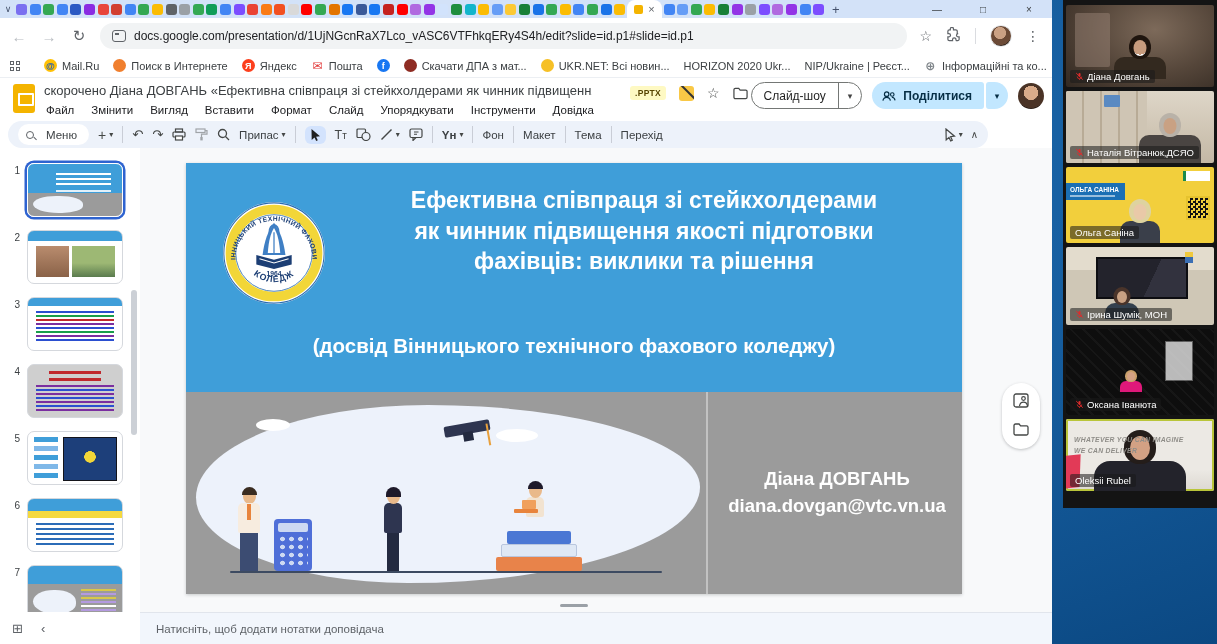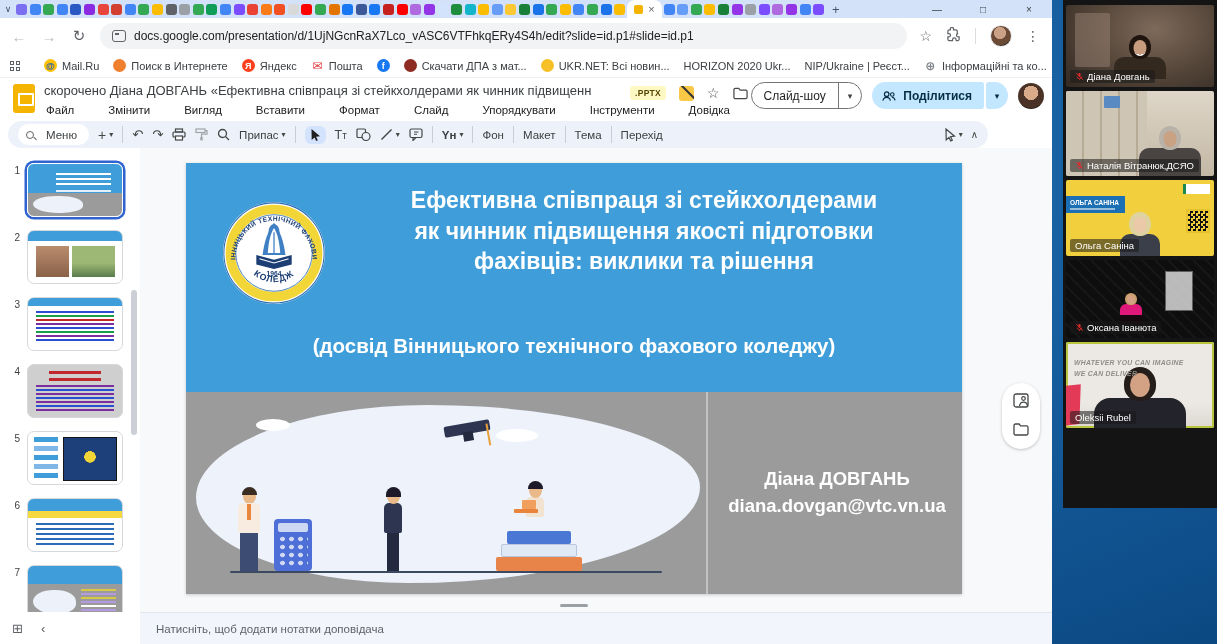--- a/index.html
+++ b/index.html
@@ -51,21 +51,21 @@
   .slides-logo{position:absolute;left:13px;top:5px;width:22px;height:29px;background:#f4b400;border-radius:3px}
   .slides-logo::after{content:"";position:absolute;left:5px;top:9px;width:12px;height:9px;border:2px solid #fff;border-radius:1px}
   .titlerow{position:absolute;left:44px;top:4px;display:flex;align-items:center;gap:8px;max-width:600px}
   .doctitle{font-size:13px;color:#3c4043;white-space:nowrap;overflow:hidden;max-width:548px}
   .badge{background:#fef9c3;color:#574400;font-size:8.5px;font-weight:bold;padding:2px 5px;border-radius:3px;letter-spacing:.3px}
   .hdr-icons{position:absolute;left:630px;top:3px;display:flex;align-items:center;gap:13px;height:22px}
   .offline-ic{width:15px;height:15px;background:#f9c846;border-radius:3px;position:relative;overflow:hidden}
   .offline-ic::after{content:"";position:absolute;left:-2px;top:6px;width:24px;height:2px;background:#333;transform:rotate(45deg)}
   .hico{font-size:14px;color:#444746;line-height:1}
   .hico svg{display:block}
-  .menubar{position:absolute;left:46px;top:25px;display:flex;gap:34px}
+  .menubar{position:absolute;left:46px;top:25px;display:flex;gap:17px}
   .mi{font-size:11.5px;color:#202124}
   .hdr-right{position:absolute;right:8px;top:3px;display:flex;align-items:center;gap:10px}
   .ssgroup{display:flex;align-items:center;height:27px;border:1px solid #747775;border-radius:15px;overflow:hidden;background:#fff}
   .ssmain{padding:0 12px;font-size:12px;color:#1f1f1f;display:flex;align-items:center;height:100%}
   .sssep{width:1px;height:100%;background:#747775}
   .sscaret{padding:0 9px;font-size:9px;color:#444}
   .share-wrap{display:flex;gap:2px}
   .share-main{display:flex;align-items:center;gap:7px;background:#c2e7ff;border-radius:14px 3px 3px 14px;height:27px;padding:0 12px 0 10px;font-size:12px;font-weight:bold;color:#062e45}
   .share-caret{display:flex;align-items:center;justify-content:center;width:22px;background:#c2e7ff;border-radius:3px 14px 14px 3px;font-size:9px;color:#062e45}
   .avatar-lg{width:26px;height:26px;border-radius:50%;background:radial-gradient(circle at 50% 38%,#d9ab8a 0 34%,#4a3326 35% 72%,#2a1d16 73%)}
@@ -158,21 +158,21 @@
   .side-pill{position:absolute;left:1002px;top:383px;width:38px;height:66px;background:#fff;border-radius:19px;box-shadow:0 1px 3px rgba(60,64,67,.3);display:flex;flex-direction:column;align-items:center;justify-content:center;gap:12px}
 
   
   .notes{position:absolute;left:140px;top:612px;width:912px;height:32px;background:#f2f6fc;border-top:1px solid #e1e5ec;display:flex;align-items:center;padding-left:16px}
   .notes-ph{font-size:11.5px;color:#5f6368}
 
   
   .meet{position:absolute;left:1063px;top:0;width:154px;height:508px;background:#141414;padding:5px 3px;display:flex;flex-direction:column;gap:4px}
   .tile{position:relative;width:148px;border-radius:2px;overflow:hidden;flex:none}
   .tile:nth-child(1){height:82px}
-  .tile:nth-child(2){height:85px}
+  .tile:nth-child(2){height:72px}
   .tile:nth-child(3){height:76px}
   .tile:nth-child(4){height:78px}
   .tile:nth-child(5){height:86px}
   .tile:nth-child(6){height:72px}
   .tile.active{box-shadow:inset 0 0 0 2px #b9c53a}
   .plabel{position:absolute;left:4px;bottom:4px;display:flex;align-items:center;gap:3px;background:rgba(25,25,25,.55);color:#fff;font-size:9.5px;padding:1px 5px;border-radius:2px;max-width:138px;white-space:nowrap;overflow:hidden;z-index:5}
   .mic{display:flex;flex:none}
   .pers{position:absolute;bottom:12px;left:50%;transform:translateX(-50%);width:44px;height:22px;background:var(--body,#2b2b2b);border-radius:10px 10px 0 0}
   .pers::before{content:"";position:absolute;left:50%;top:-22px;transform:translateX(-50%);width:22px;height:24px;border-radius:50% 50% 45% 45%;background:var(--hair,#221a14)}
   .pers::after{content:"";position:absolute;left:50%;top:-17px;transform:translateX(-50%);width:13px;height:16px;border-radius:50%;background:var(--skin,#caa184)}
@@ -695,20 +695,34 @@
           <span>Наталія Вітранюк,ДСЯО</span>
         </div>
       </div>
       <div class="tile sc-branded-yellow">
         <div class="banner">ОЛЬГА САНІНА</div>
         <span class="pers"></span>
         <div class="plabel">
           <span>Ольга Саніна</span>
         </div>
       </div>
+      <div class="tile sc-office-tv">
+        <span class="pers"></span>
+        <div class="plabel">
+          <span class="mic">
+            <svg viewBox="0 0 12 12" width="9" height="9">
+              <rect x="4.6" y="1.2" width="2.8" height="5.2" rx="1.4" fill="#e02b2b"></rect>
+              <path d="M3 6a3 3 0 0 0 6 0" fill="none" stroke="#e02b2b" stroke-width="1"></path>
+              <line x1="6" y1="9" x2="6" y2="10.6" stroke="#e02b2b" stroke-width="1"></line>
+              <line x1="1.6" y1="1.4" x2="10.4" y2="10.2" stroke="#e02b2b" stroke-width="1.3"></line>
+            </svg>
+          </span>
+          <span>Ірина Шумік, МОН</span>
+        </div>
+      </div>
       <div class="tile sc-dark-photo">
         <span class="pers"></span>
         <div class="plabel">
           <span class="mic">
             <svg viewBox="0 0 12 12" width="9" height="9">
               <rect x="4.6" y="1.2" width="2.8" height="5.2" rx="1.4" fill="#e02b2b"></rect>
               <path d="M3 6a3 3 0 0 0 6 0" fill="none" stroke="#e02b2b" stroke-width="1"></path>
               <line x1="6" y1="9" x2="6" y2="10.6" stroke="#e02b2b" stroke-width="1"></line>
               <line x1="1.6" y1="1.4" x2="10.4" y2="10.2" stroke="#e02b2b" stroke-width="1.3"></line>
             </svg>

